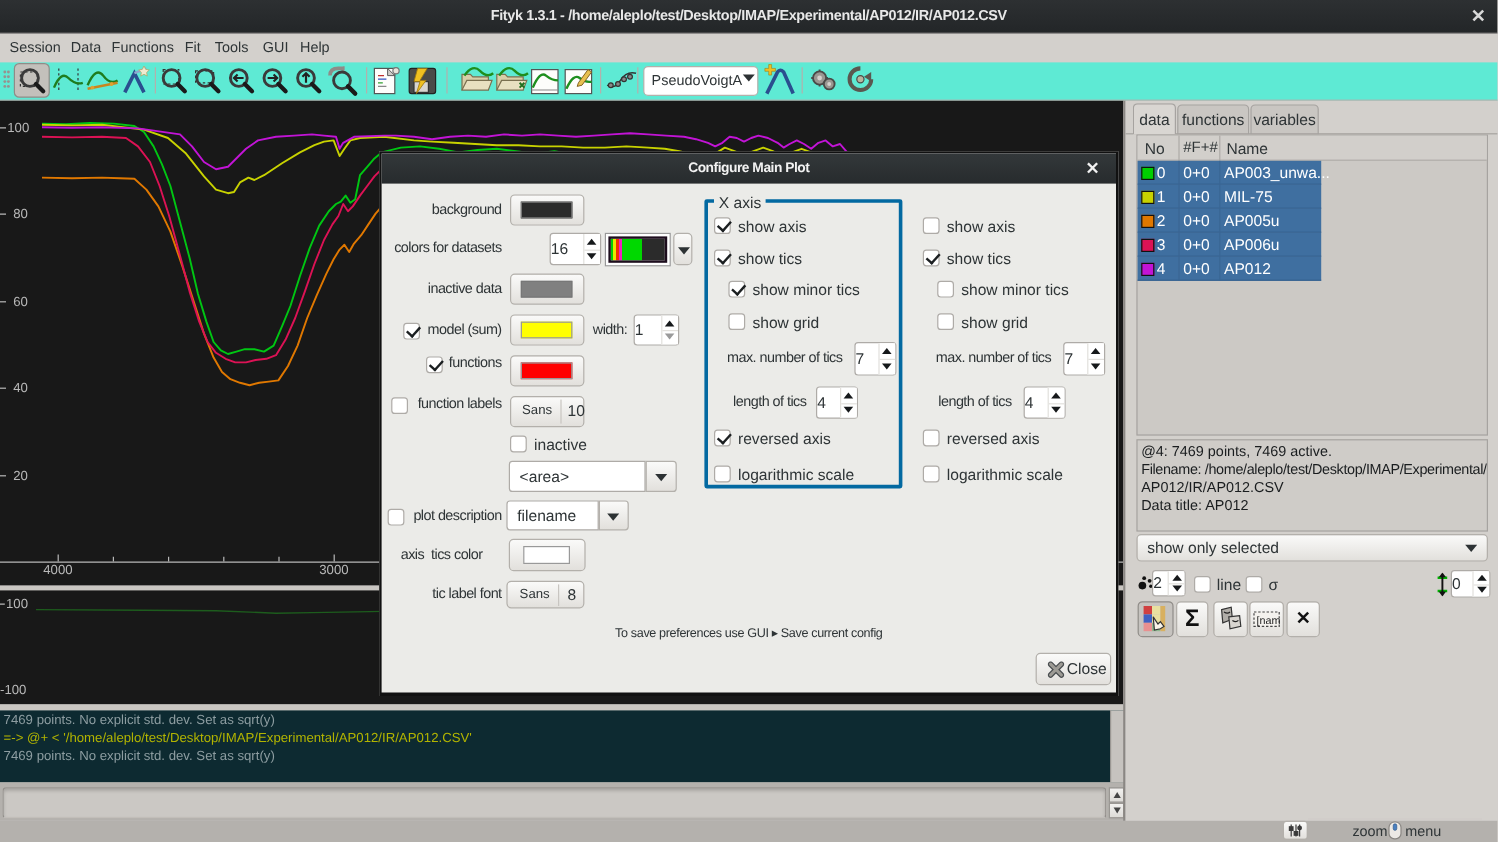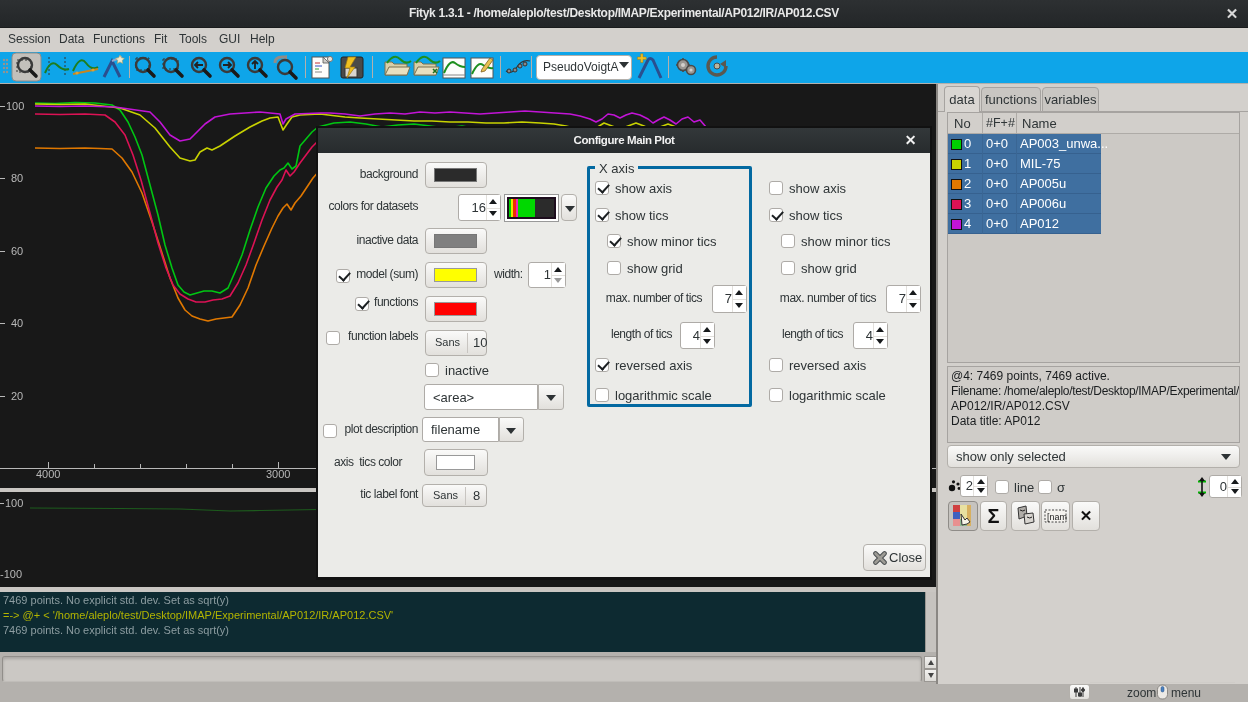--- a/index.html
+++ b/index.html
@@ -1,38 +1,38 @@
 <!DOCTYPE html>
 <html><head><meta charset="utf-8">
 <style>
 *{margin:0;padding:0;box-sizing:border-box}
 html,body{width:1248px;height:702px;overflow:hidden;font-family:"Liberation Sans",sans-serif;background:#d3d0cc;position:relative}
 .abs{position:absolute}
 #titlebar{left:0;top:0;width:1248px;height:28px;background:linear-gradient(#2d3032,#232628);border-bottom:1px solid #1a1c1d;color:#e8e8e8;font-weight:bold;font-size:12px;letter-spacing:-.3px;text-align:center;line-height:27px}
 #titlebar .x{position:absolute;right:10px;top:0;color:#d8d8d8;font-size:15px;font-weight:bold}
 #menubar{left:0;top:28px;width:1248px;height:24px;background:#d3d0cc;color:#2e3436;font-size:12px}
 #menubar span{position:absolute;top:4px}
-#toolbar{left:0;top:52px;width:1248px;height:32px;background:#0ea5e9;border-bottom:1px solid #b3b0ac}
+#toolbar{left:0;top:52px;width:1248px;height:32px;background:#5eead4;border-bottom:1px solid #b3b0ac}
 #plot{left:0;top:84px;width:936px;height:404px;background:#181818}
 #auxsep{left:0;top:488px;width:936px;height:4px;background:#c9c6c2}
 #auxplot{left:0;top:492px;width:936px;height:95px;background:#181818}
 #consep{left:0;top:587px;width:937px;height:5px;background:#c9c6c2}
 #console{left:0;top:592px;width:937px;height:60px;background:#0d2a31;font-size:11px;line-height:15px}
 #inputrow{left:0;top:652px;width:937px;height:32px;background:#b4b1ad}
 #statusbar{left:0;top:684px;width:1248px;height:18px;background:#b4b1ad}
 #vsep{left:936px;top:84px;width:2px;height:600px;background:#8a8783}
 #sidebar{left:938px;top:84px;width:310px;height:600px;background:#d3d0cc}
 #dialog{left:316px;top:126px;width:616px;height:454px;background:#ebebe8;border:2px solid #111;border-bottom-width:3px;z-index:5}
 .lbl{position:absolute;font-size:13px;color:#2e3436;white-space:nowrap}
 .rl{font-size:12px!important;letter-spacing:-.45px}
 .btn{position:absolute;border:1px solid #b3b0ab;border-radius:4px;background:linear-gradient(#fafaf9,#e2e0dc)}
 .cb{position:absolute;width:14px;height:14px;background:#fff;border:1px solid #aeaba7;border-radius:3px}
 .cb.c::after{content:"";position:absolute;left:1.5px;top:1.5px;width:8.5px;height:4.5px;border-left:2.8px solid #1b1f21;border-bottom:2.8px solid #1b1f21;transform:rotate(-48deg)}
 .spin{position:absolute;background:#fff;border:1px solid #aeaba7;border-radius:3px;display:flex}
-.spin .num{flex:1;text-align:right;font-size:13px;color:#2e3436}
+.spin .num{flex:1;text-align:left;font-size:13px;color:#2e3436}
 .spin .arr{width:14px;border-left:1px solid #e2e0dc;background:#fff;position:relative}
 .spin .arr::before{content:"";position:absolute;left:0;top:50%;width:100%;height:1px;background:#e2e0dc}
 .tri-u{position:absolute;width:0;height:0;border-left:4.5px solid transparent;border-right:4.5px solid transparent;border-bottom:5.5px solid #16191b}
 .tri-d{position:absolute;width:0;height:0;border-left:4.5px solid transparent;border-right:4.5px solid transparent;border-top:5.5px solid #16191b}
 .fieldset{position:absolute;border:3px solid #0369a1;border-radius:2px}
 .fieldset>span{position:absolute;top:-8px;left:5px;background:#ebebe8;padding:0 4px;font-size:13px;color:#2e3436}
 .trow{position:absolute;left:0;width:153px;height:20px;background:#3f6fa0;color:#fff;font-size:13px;border-bottom:1px solid #36618f}
 .trow .sw{position:absolute;left:3px;top:4.5px;width:11px;height:11px;border:1px solid #111}
 .trow .tn{position:absolute;left:16px;top:2px}
 .trow .tf{position:absolute;left:38px;top:2px}
@@ -474,20 +474,21 @@
 <span class="lbl rl" style="left:0;width:100px;text-align:center;top:327px">axis&nbsp; tics color</span>
 <div class="btn" style="left:106px;top:321px;width:64px;height:27px">
       <span style="position:absolute;left:11px;top:5px;width:39px;height:15px;background:#fff;border:1px solid #999"></span>
     </div>
 <span class="lbl rl" style="left:0;width:100px;text-align:right;top:359px">tic label font</span>
 <div class="btn" style="left:104px;top:356px;width:65px;height:23px">
       <span style="position:absolute;left:10px;top:4px;font-size:11px;color:#2e3436">Sans</span>
       <span style="position:absolute;left:42px;top:2px;width:1px;height:18px;background:#c8c5c1"></span>
       <span style="position:absolute;left:50px;top:3px;font-size:13px;color:#2e3436">8</span>
     </div>
+<div class="lbl" style="left:0;top:393px;width:612px;text-align:center;font-size:10.5px;letter-spacing:-.3px">To save preferences use GUI ▸ Save current config</div>
 <div class="btn" style="left:545px;top:416px;width:63px;height:27px">
       <svg width="14" height="14" style="position:absolute;left:9px;top:6px">
         <path d="M2.5 2.5 L11.5 11.5 M11.5 2.5 L2.5 11.5" stroke="#4a4e50" stroke-width="4.6" stroke-linecap="round"></path>
         <path d="M2.5 2.5 L11.5 11.5 M11.5 2.5 L2.5 11.5" stroke="#9d9b95" stroke-width="2.6" stroke-linecap="round"></path>
       </svg>
       <span class="lbl" style="left:25px;top:5px">Close</span>
     </div>
 
 <div class="fieldset" style="left:269px;top:38px;width:165px;height:241px">
       <span>X axis</span>

